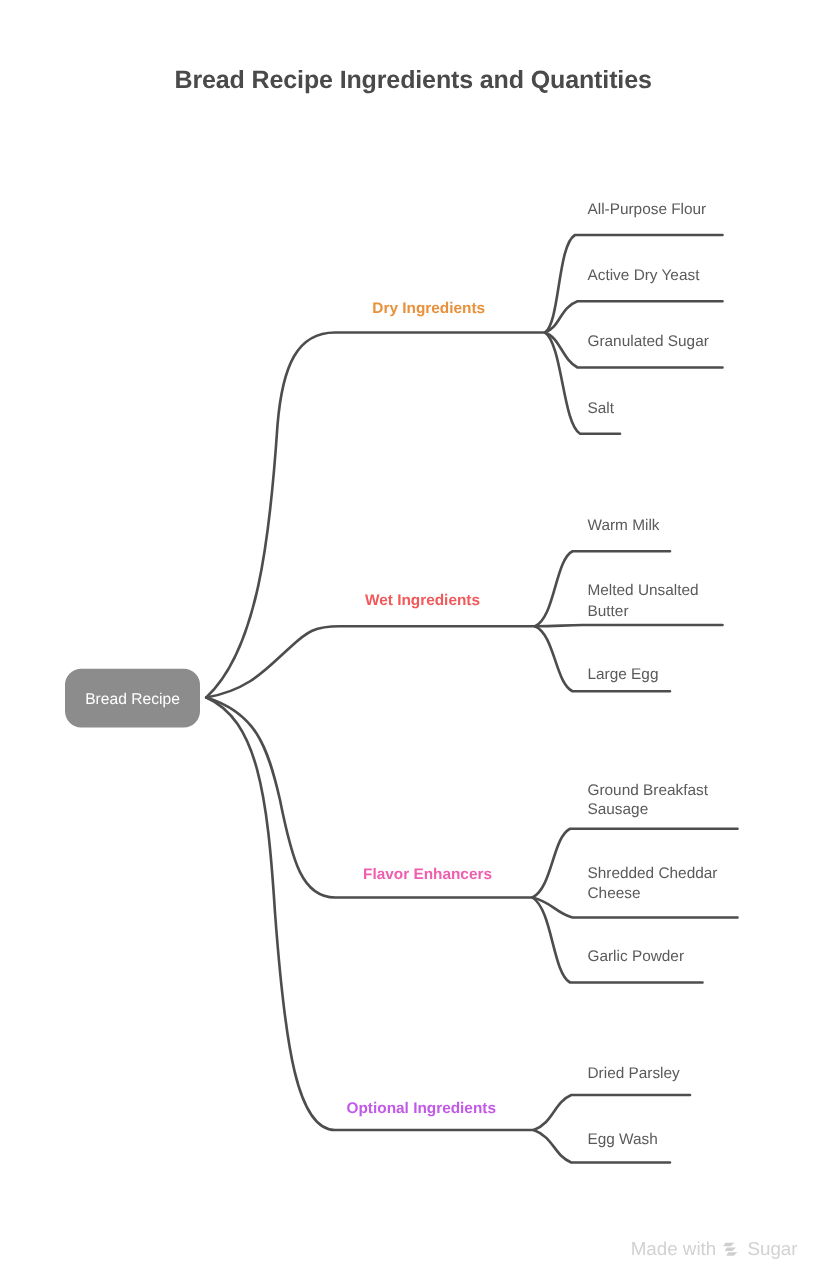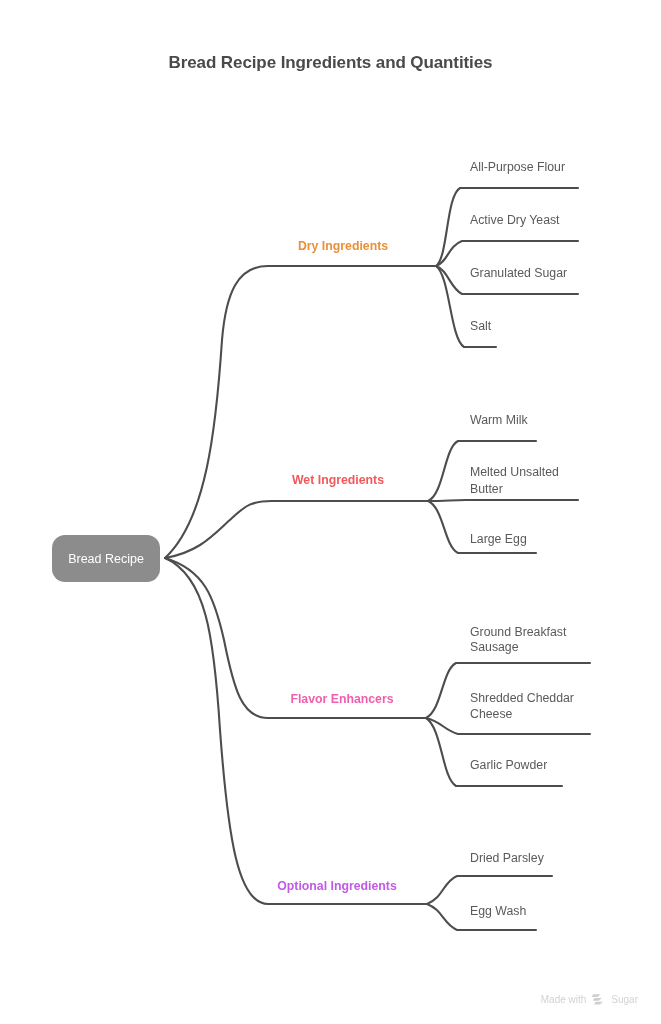--- a/index.html
+++ b/index.html
@@ -22,21 +22,21 @@
     width: 661px;
     height: 1024px;
     background: #ffffff;
   }
   #page-title {
     position: absolute;
     left: 0;
     top: 53px;
     width: 661px;
     text-align: center;
-    font-size: 17px;
+    font-size: 20px;
     font-weight: bold;
     color: #4a4a4a;
     letter-spacing: -0.1px;
   }
   svg.mindmap {
     position: absolute;
     left: 0;
     top: 0;
     width: 661px;
     height: 1024px;
@@ -70,21 +70,21 @@
     font-weight: normal;
   }
   #footer-watermark {
     position: absolute;
     right: 23px;
     bottom: 17px;
     display: flex;
     align-items: center;
     gap: 5px;
     color: #d2d2d2;
-    font-size: 10px;
+    font-size: 15px;
     font-family: "Liberation Sans", sans-serif;
     user-select: none;
   }
   #footer-watermark .wm-text { line-height: 1; }
   #footer-watermark .wm-logo {
     display: inline-flex;
     align-items: center;
   }
 </style>
 </head>

